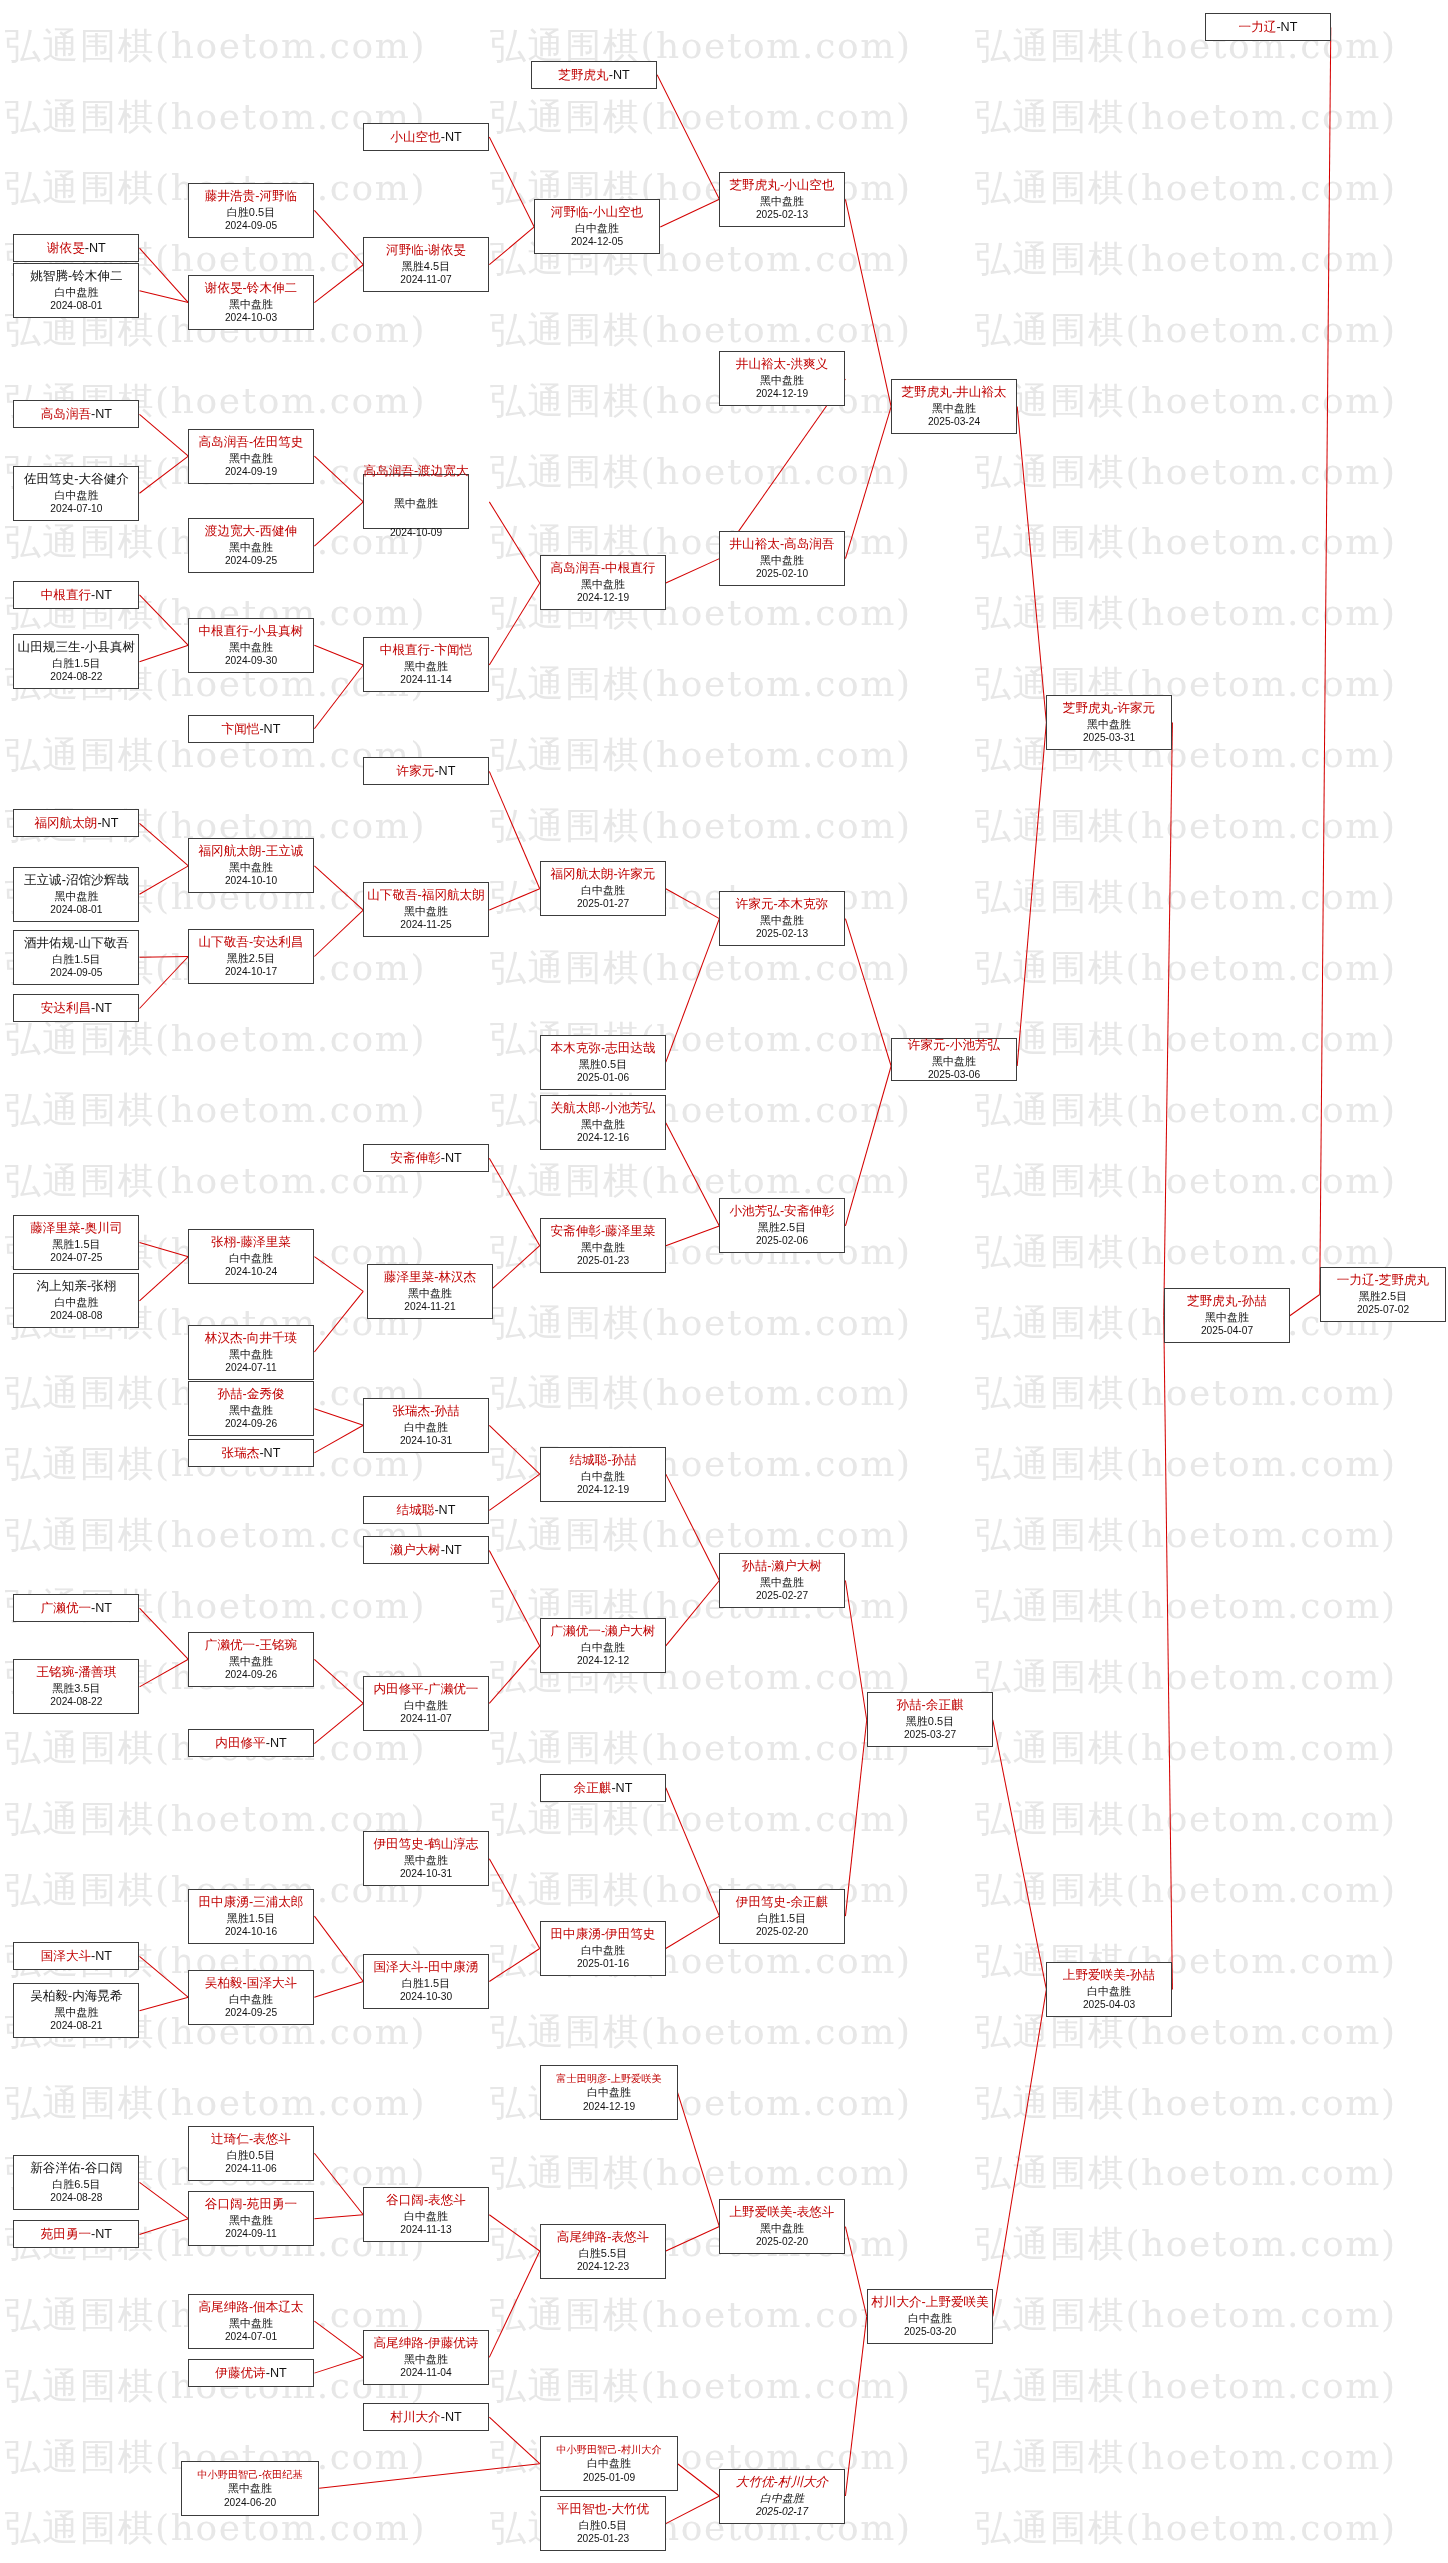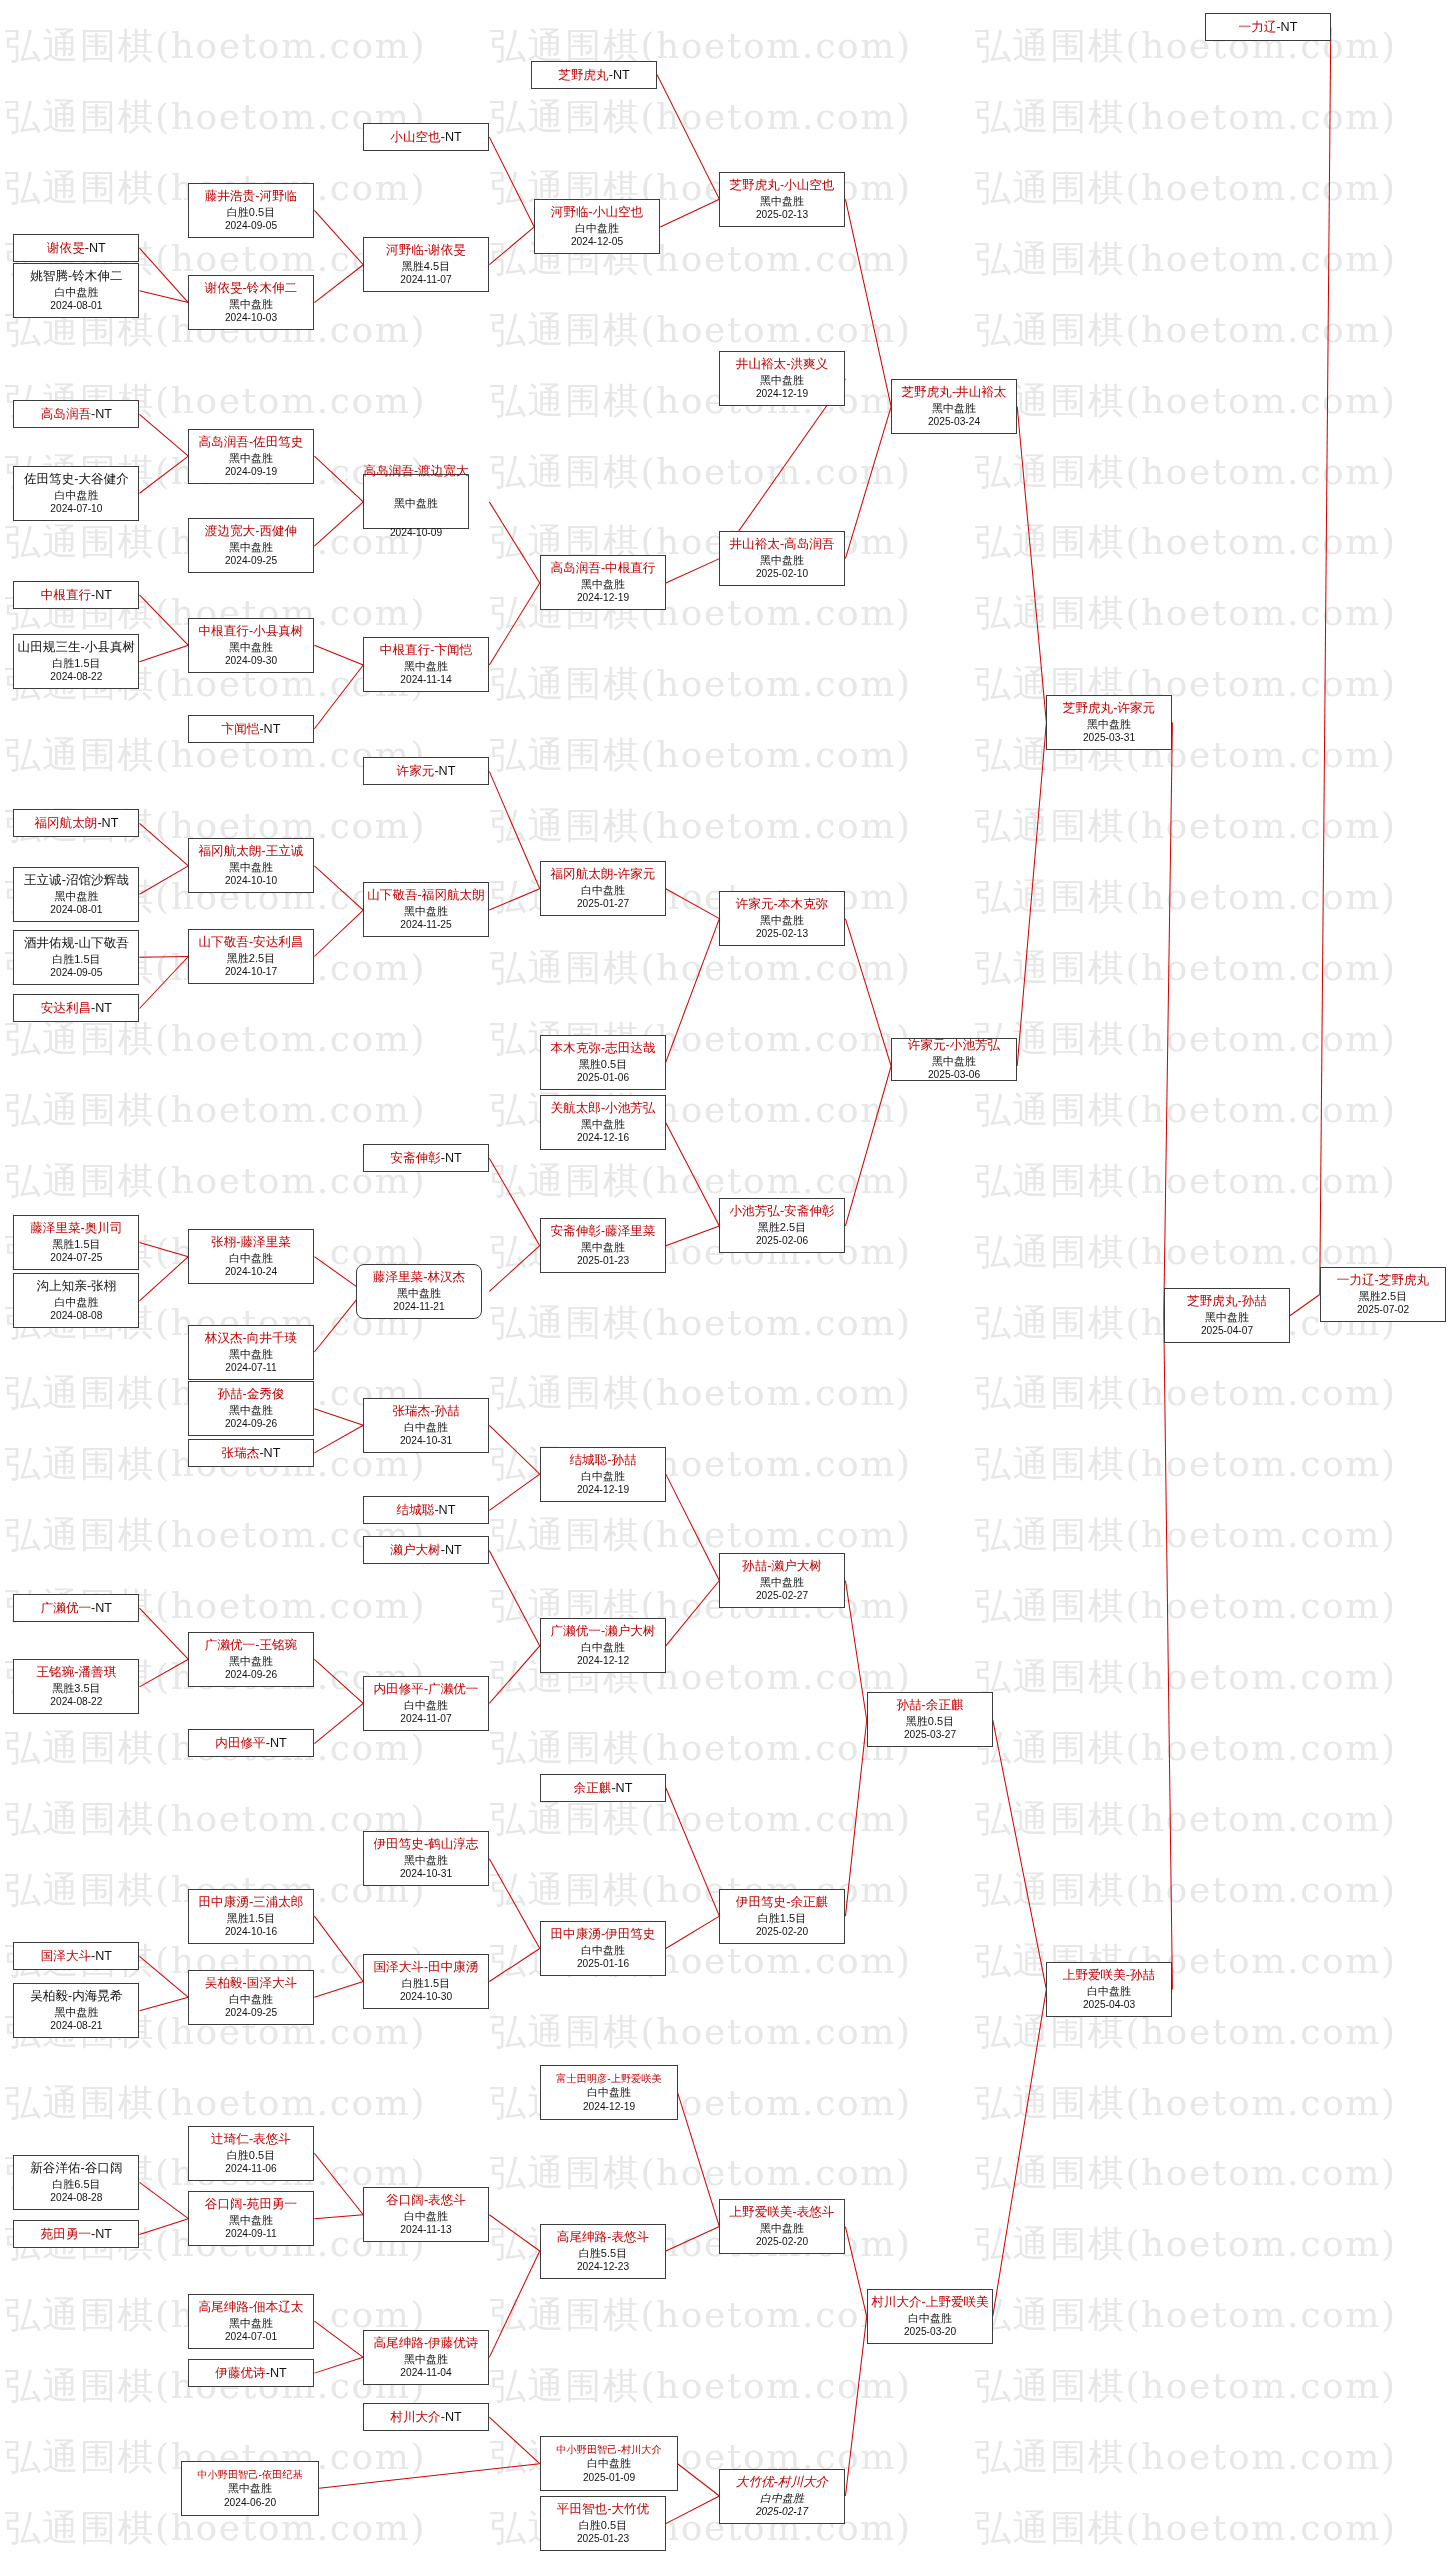--- a/index.html
+++ b/index.html
@@ -420,21 +420,21 @@
     <div class="box" style="left: 188px; top: 1229px; width: 126px; height: 55px;">
       <div class="pname">张栩-藤泽里菜</div>
       <div class="result">白中盘胜</div>
       <div class="date">2024-10-24</div>
     </div>
     <div class="box" style="left: 13.4px; top: 1273px; width: 126px; height: 55px;">
       <div class="pname black">沟上知亲-张栩</div>
       <div class="result">白中盘胜</div>
       <div class="date">2024-08-08</div>
     </div>
-    <div class="box" style="left: 356px; top: 1264px; width: 126px; height: 55px; border-radius: 8px;">
+    <div class="box" style="left: 367px; top: 1264px; width: 126px; height: 55px;">
       <div class="pname">藤泽里菜-林汉杰</div>
       <div class="result">黑中盘胜</div>
       <div class="date">2024-11-21</div>
     </div>
     <div class="box" style="left: 188px; top: 1325px; width: 126px; height: 55px;">
       <div class="pname">林汉杰-向井千瑛</div>
       <div class="result">黑中盘胜</div>
       <div class="date">2024-07-11</div>
     </div>
     <div class="box" style="left: 1164px; top: 1288px; width: 126px; height: 55px;">

